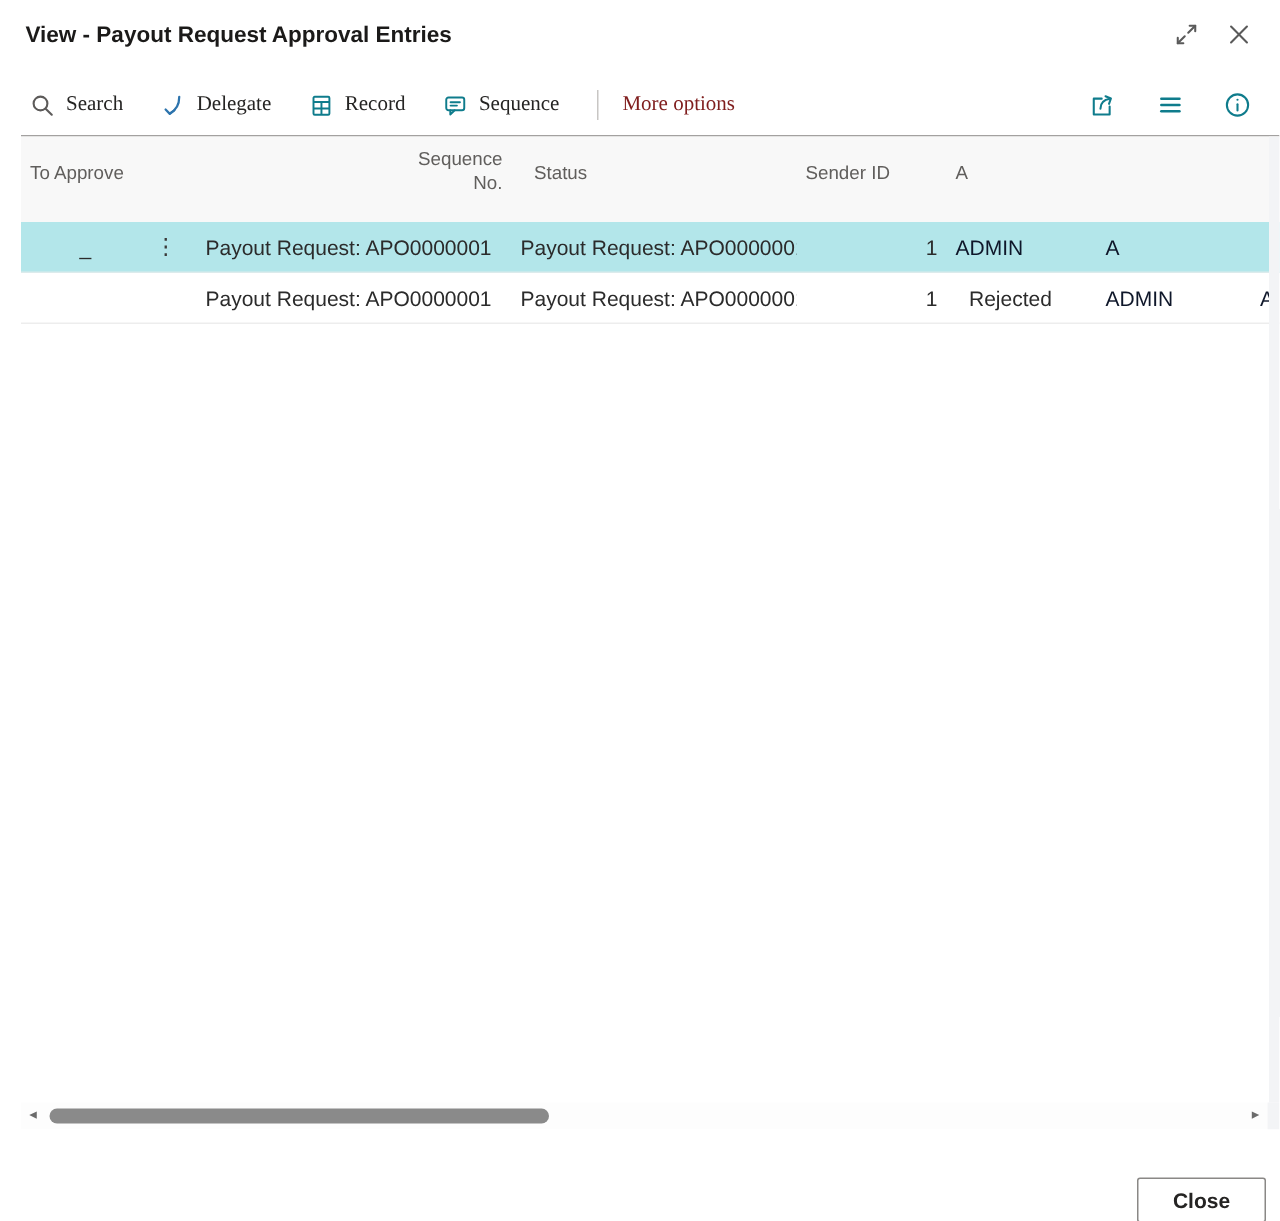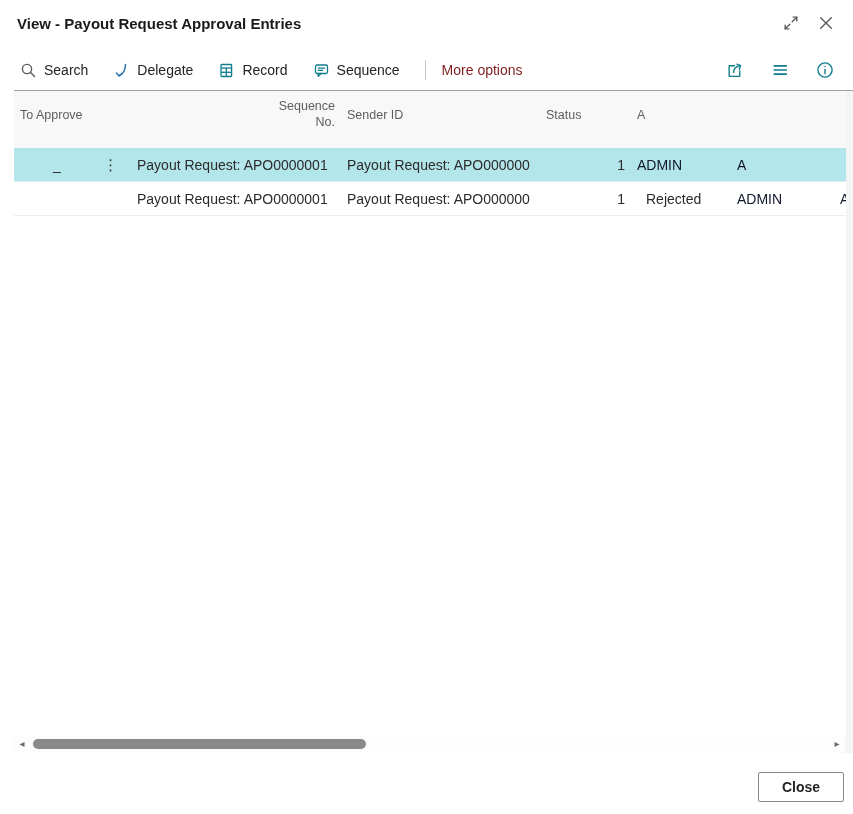--- a/index.html
+++ b/index.html
@@ -11,21 +11,21 @@
 
   
   .titlebar { position:absolute; top:0; left:0; right:0; height:46px;
     display:flex; align-items:center; padding:0 18px 0 17px; }
   .page-title { flex:1; font-size:15px; font-weight:700; color:#1b1a19; }
   .win-icons { display:flex; gap:17px; align-items:center; }
   .win-icons svg { display:block; cursor:pointer; }
 
   
   .toolbar { position:absolute; top:50px; left:0; right:0; height:40px;
-    display:flex; align-items:center; padding-left:20px; }
+    display:flex; align-items:center; padding-left:20px;font-family:Liberation Serif, serif; }
   .toolbar-border { position:absolute; top:90px; left:14px; right:0; height:1px; background:#a3a1a0; }
   .tb-item { display:flex; align-items:center; gap:7px; margin-right:25px;
     font-size:14px; color:#252423; cursor:pointer; white-space:nowrap; }
   .tb-item svg { display:block; }
   .tb-more { color:#7f1d1d; cursor:pointer; font-size:14px; margin-left:8px; }
   .tb-divider { width:1px; height:20px; background:#c8c6c4; margin-right:8px; }
   .tb-right { margin-left:auto; display:flex; align-items:center; gap:27px; padding-right:19px; }
   .tb-right svg { display:block; cursor:pointer; }
 
   
@@ -57,21 +57,21 @@
     background:#fdfdfd; display:flex; align-items:center; }
   .scroll-arrow { width:16px; text-align:center; color:#6b6b6b; font-size:10px;
     cursor:pointer; user-select:none; line-height:18px; }
   .scroll-arrow.right { margin-left:auto; }
   .hthumb { position:absolute; left:19px; top:4px; width:333px; height:10px;
     border-radius:5px; background:#8a8a8a; cursor:grab; }
   .scroll-corner { position:absolute; top:735px; right:0; width:8px; height:18px; background:#f3f4f6; }
 
   
   .footer { position:absolute; top:753px; left:0; right:0; bottom:0; background:#ffffff; }
-  .close-btn { position:absolute; top:19px; right:9px; width:86px; height:30px;
+  .close-btn { position:absolute; top:32px; right:9px; width:86px; height:30px;
     background:#ffffff; border:1px solid #8a8886; border-radius:2px;
     font-family:inherit; font-size:14px; font-weight:700; color:#252423; cursor:pointer; }
 </style>
 </head>
 <body>
 
 <div class="titlebar">
   <div class="page-title">View - Payout Request Approval Entries</div>
   <div class="win-icons">
     <span>
@@ -165,22 +165,22 @@
 </div>
 <div class="toolbar-border"></div>
 
 <div class="table-area">
 
   <div class="grid header-row">
     <div class="hcell">To Approve</div>
     <div class="hcell num">
       <span class="wrap2">Sequence No.</span>
     </div>
+    <div class="hcell status-h">Status</div>
     <div class="hcell">Sender ID</div>
-    <div class="hcell status-h">Status</div>
     <div class="hcell">A</div>
   </div>
 
   <div class="grid row selected">
     <div class="rcell first">
       <span class="overdue-mark">_</span>
       <span class="row-menu">⋮</span>
     </div>
     <div class="rcell">Payout Request: APO0000001</div>
     <div class="rcell">Payout Request: APO0000001</div>

